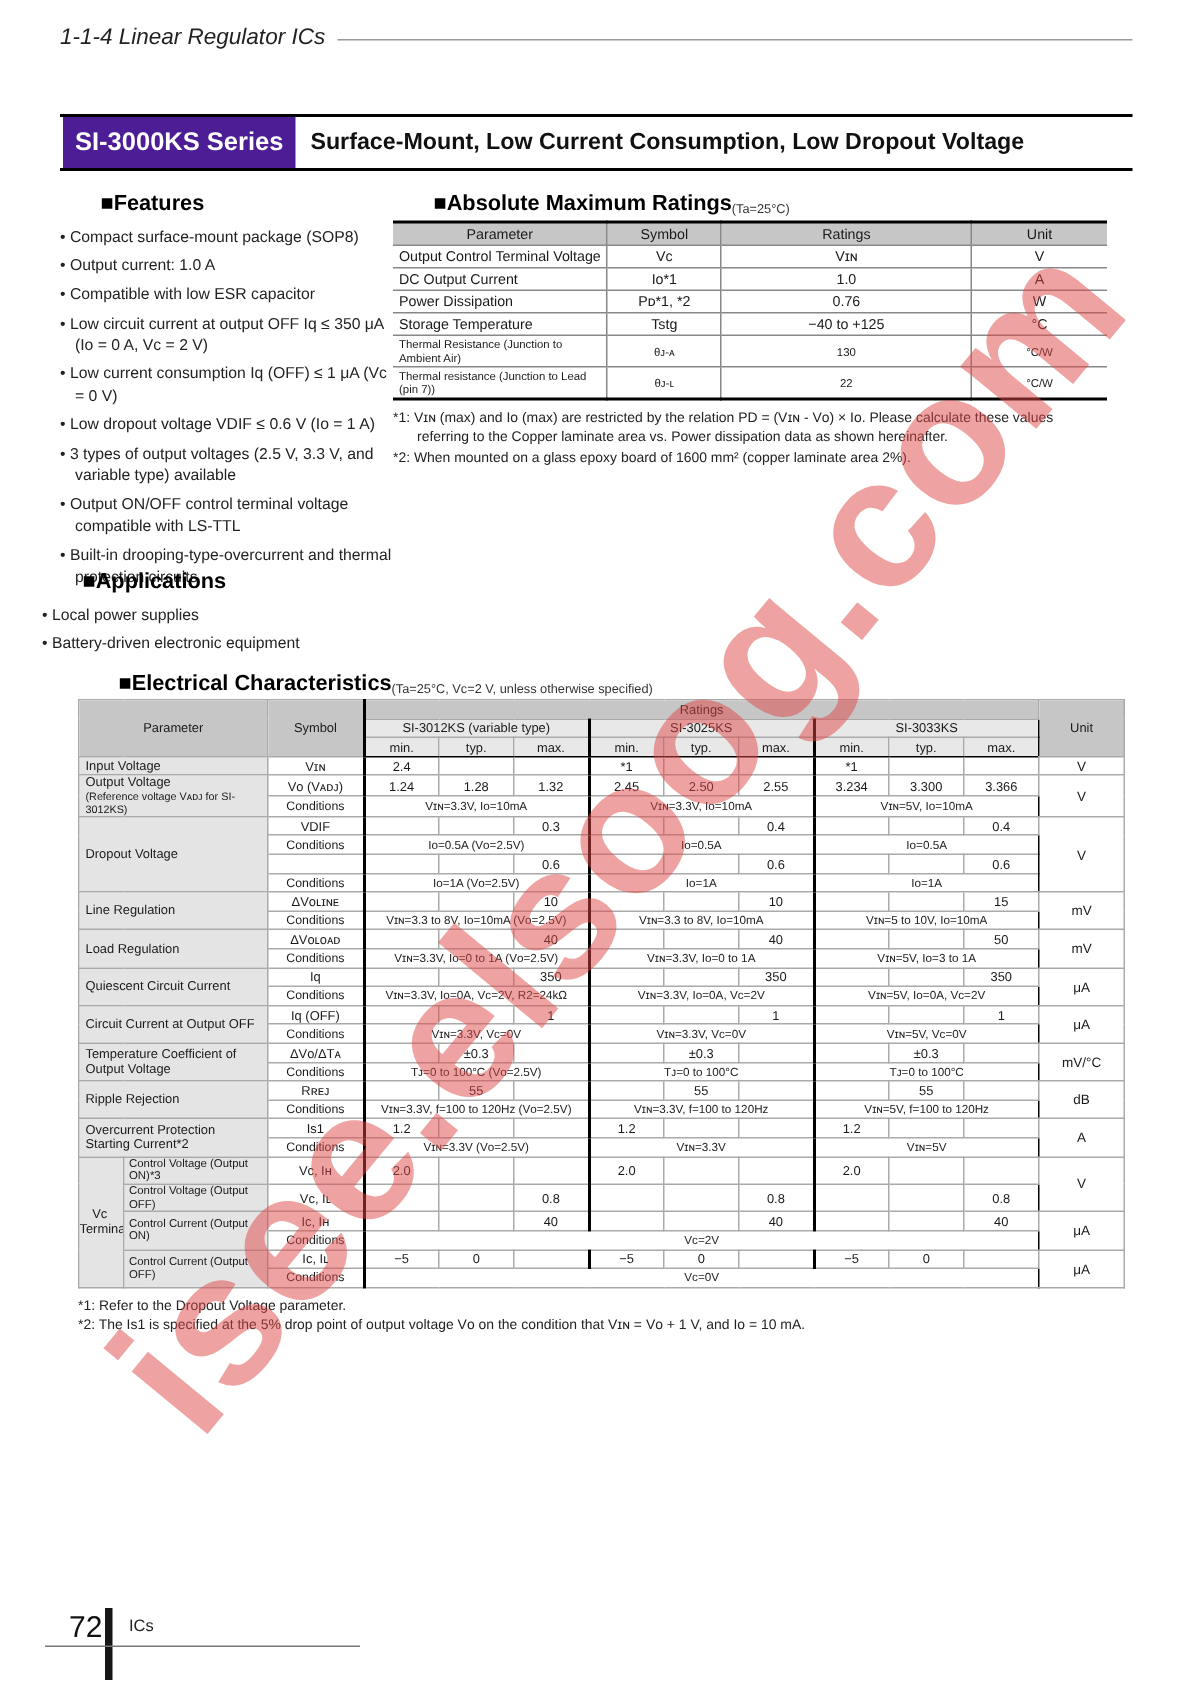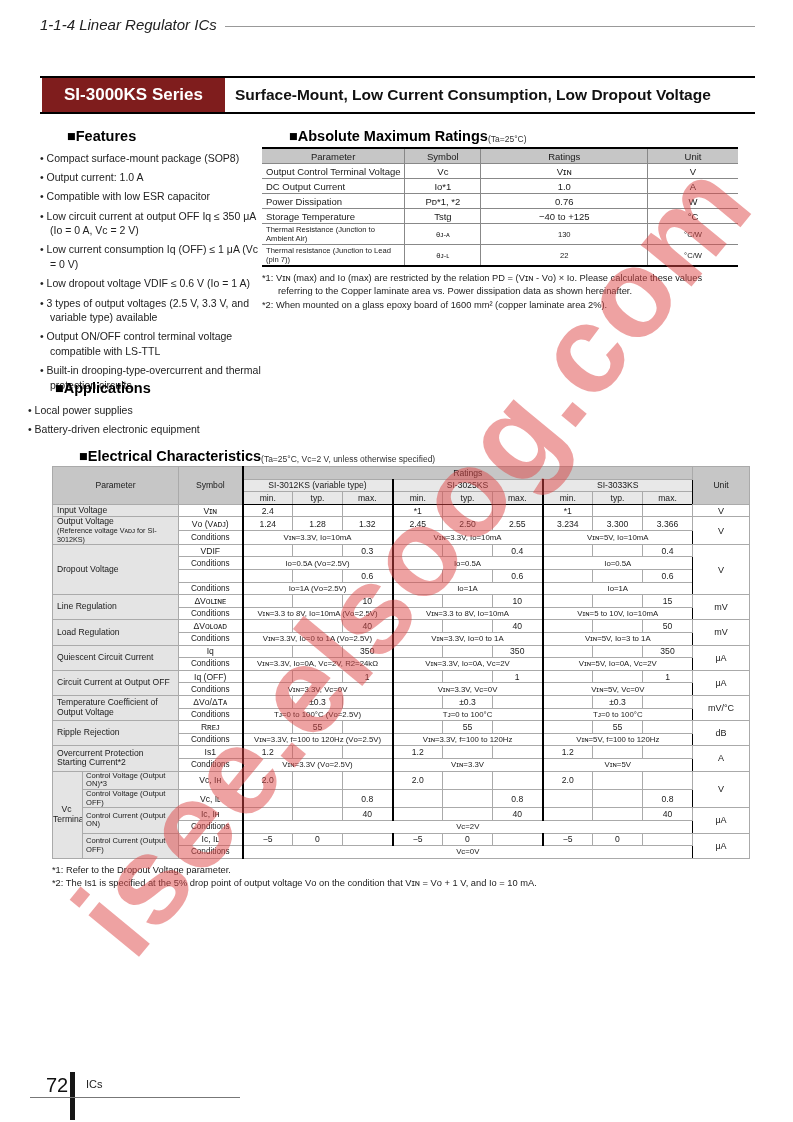--- a/index.html
+++ b/index.html
@@ -7,22 +7,22 @@
         font-family:"Liberation Sans","DejaVu Sans",sans-serif;color:#1a1a1a;}
 
   
   .crumb{position:absolute;left:40px;top:16px;right:38px;display:flex;align-items:center;}
   .crumb .txt{font-style:italic;font-size:15px;color:#222;white-space:nowrap;}
   .crumb .rule{flex:1;border-top:1.5px solid #999;margin-left:8px;margin-top:4px;}
 
   
   .titlebar{position:absolute;left:40px;top:76px;right:38px;height:34px;
             border-top:2px solid #000;border-bottom:2px solid #000;display:flex;align-items:stretch;}
-  .series-box{background:#7f1d1d;color:#fff;font-weight:bold;font-size:17px;
-              display:flex;align-items:center;padding:0 22px;margin-left:2px;white-space:nowrap;}
+  .series-box{background:#4c1d95;color:#fff;font-weight:bold;font-size:17px;
+              display:flex;align-items:center;padding:0 8px;margin-left:2px;white-space:nowrap;}
   .subtitle{font-weight:bold;font-size:15.5px;color:#111;display:flex;align-items:center;
             padding-left:10px;white-space:nowrap;}
 
   .sec-h{font-size:14.5px;font-weight:bold;color:#000;margin-left:27px;}
 
   
   .features{position:absolute;left:40px;top:128px;width:224px;}
   .blist{margin-top:7px;}
   .blist .item{font-size:10.5px;line-height:1.4;margin-bottom:4.5px;padding-left:10px;text-indent:-10px;color:#222;}
   .blist .item:before{content:"• ";}

